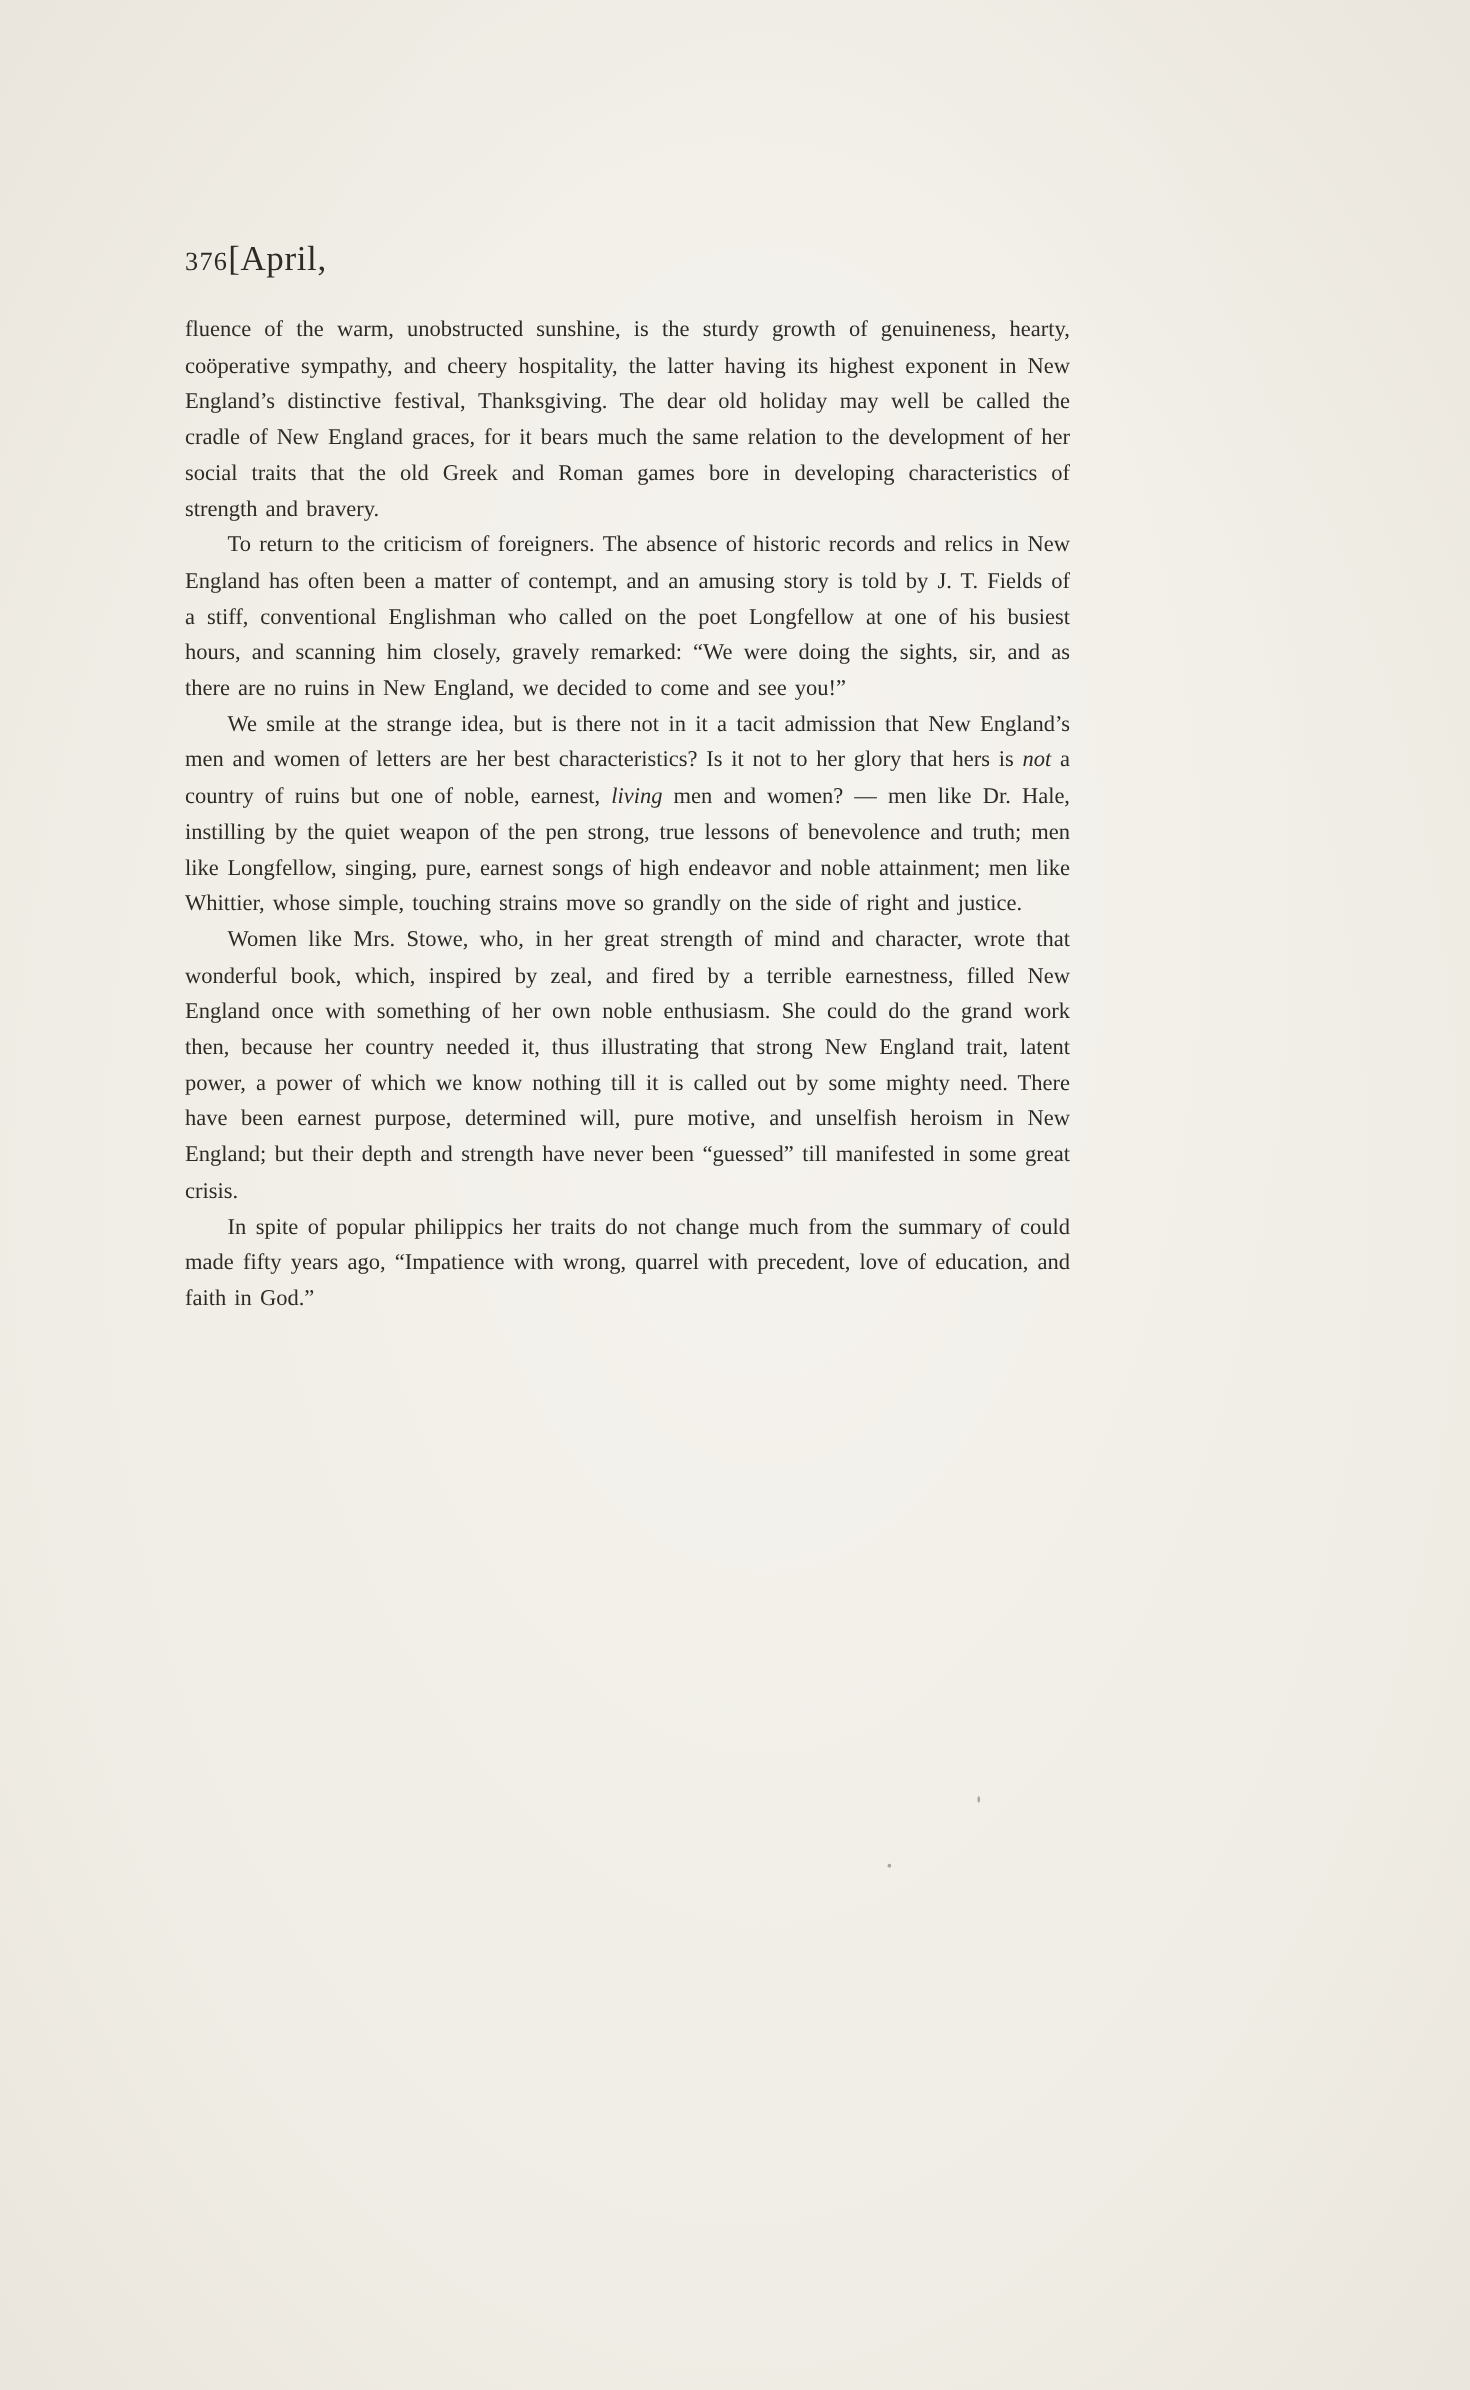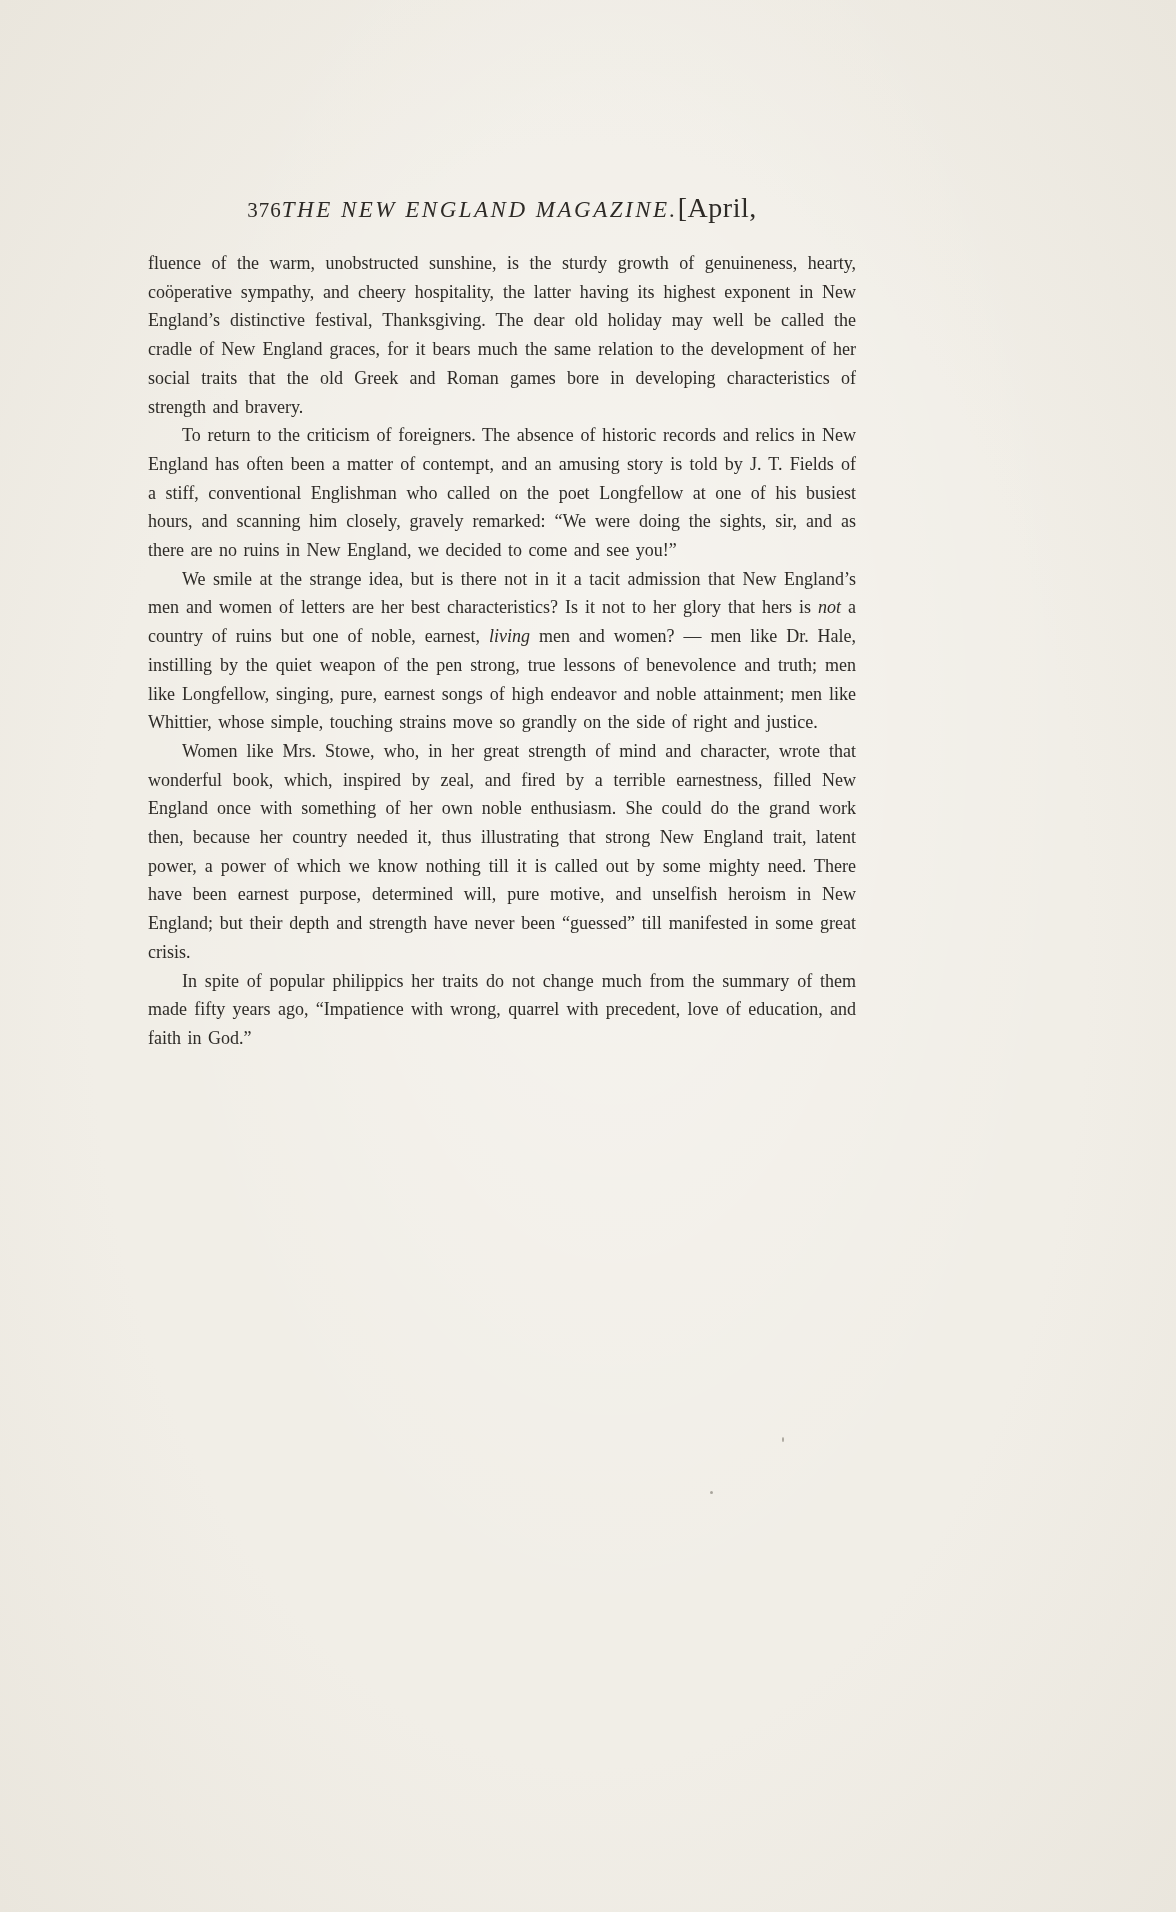--- a/index.html
+++ b/index.html
@@ -23,21 +23,21 @@
     color: var(--ink);
     font-family: "Liberation Serif", "DejaVu Serif", serif;
     overflow: hidden;
   }
   .page-header {
     position: absolute;
     top: 192px;
     left: 148px;
     width: 708px;
     display: flex;
-    justify-content: center;
+    justify-content: flex-start;
     align-items: baseline;
     font-size: 22px;
   }
   .page-number {
     font-size: 21px;
     letter-spacing: 1px;
   }
   .running-title {
     font-style: italic;
     font-size: 23px;
@@ -77,28 +77,27 @@
   .speck-1 { left: 782px; top: 1437px; width: 2px; height: 5px; }
   .speck-2 { left: 710px; top: 1491px; width: 3px; height: 3px; }
 </style>
 </head>
 <body>
 
 <div class="page">
 
   <header class="page-header">
     <span class="page-number">376</span>
-    <span class="running-title">THE NEW ENGLAND MAGAZINE.</span>
     <span class="issue-label">[April,</span>
   </header>
 
   <main class="page-body">
     <p class="no-indent">fluence of the warm, unobstructed sunshine, is the sturdy growth of genuineness, hearty, coöperative sympathy, and cheery hospitality, the latter having its highest exponent in New England’s distinctive festival, Thanksgiving.  The dear old holiday may well be called the cradle of New England graces, for it bears much the same relation to the development of her social traits that the old Greek and Roman games bore in developing characteristics of strength and bravery.</p>
     <p>To return to the criticism of foreigners.  The absence of historic records and relics in New England has often been a matter of contempt, and an amusing story is told by J. T. Fields of a stiff, conventional Englishman who called on the poet Longfellow at one of his busiest hours, and scanning him closely, gravely remarked: “We were doing the sights, sir, and as there are no ruins in New England, we decided to come and see you!”</p>
     <p><span>We smile at the strange idea, but is there not in it a tacit admission that New England’s men and women of letters are her best characteristics?  Is it not to her glory that hers is </span><em>not</em><span> a country of ruins but one of noble, earnest, </span><em>living</em><span> men and women? — men like Dr. Hale, instilling by the quiet weapon of the pen strong, true lessons of benevolence and truth; men like Longfellow, singing, pure, earnest songs of high endeavor and noble attainment; men like Whittier, whose simple, touching strains move so grandly on the side of right and justice.</span></p>
     <p>Women like Mrs. Stowe, who, in her great strength of mind and character, wrote that wonderful book, which, inspired by zeal, and fired by a terrible earnestness, filled New England once with something of her own noble enthusiasm.  She could do the grand work then, because her country needed it, thus illustrating that strong New England trait, latent power, a power of which we know nothing till it is called out by some mighty need.  There have been earnest purpose, determined will, pure motive, and unselfish heroism in New England; but their depth and strength have never been “guessed” till manifested in some great crisis.</p>
-    <p>In spite of popular philippics her traits do not change much from the summary of them made fifty years ago, “Impatience with wrong, quarrel with precedent, love of education, and faith in God.”</p>
+    <p>In spite of popular philippics her traits do not change much from the summary of could made fifty years ago, “Impatience with wrong, quarrel with precedent, love of education, and faith in God.”</p>
   </main>
 
   <span class="speck speck-1"></span>
   <span class="speck speck-2"></span>
 
 </div>
 
 </body></html>

